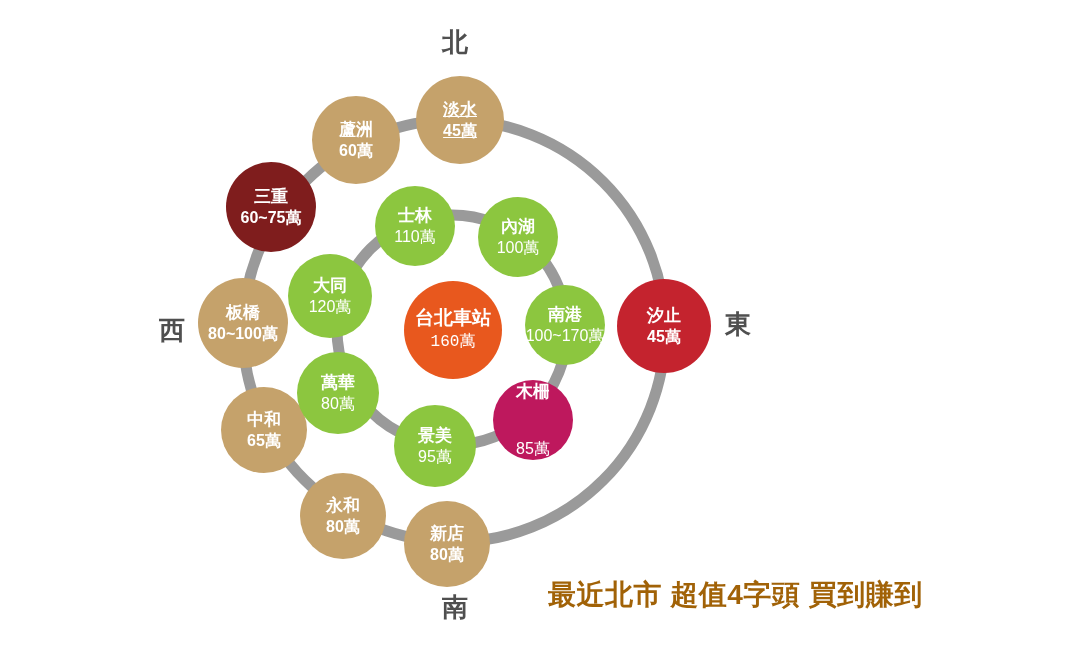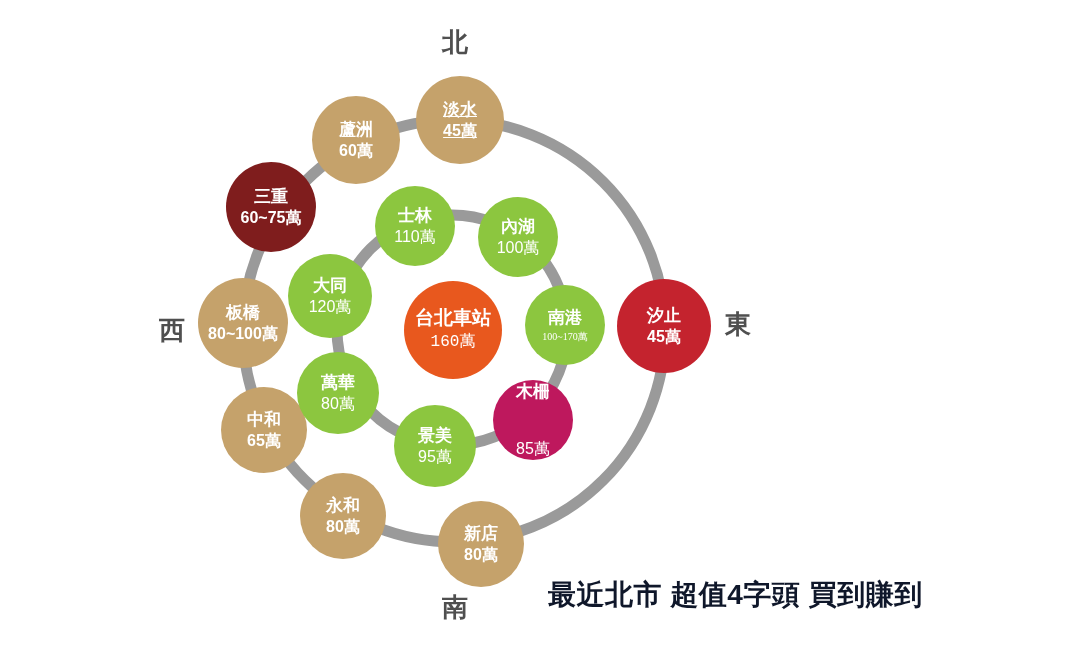--- a/index.html
+++ b/index.html
@@ -19,39 +19,39 @@
     align-items:center;
     justify-content:center;
     color:#ffffff;
     text-align:center;
     line-height:1.3;
     z-index:2;
   }
   .nname{font-weight:700;font-size:17px;white-space:nowrap;}
   .nvalue{font-weight:400;font-size:16px;white-space:nowrap;}
   .nvalue.boldv{font-weight:700;}
-  .nvalue.small{font-size:10px;font-family:Liberation Serif, serif;}
+  .nvalue.small{font-size:16px;}
   .node.center-node .nname{font-size:19px;}
   .node.center-node .nvalue{font-size:16px;font-weight:400;}
   .compass{
     position:absolute;
     transform:translate(-50%,-50%);
     font-size:26px;
     font-weight:700;
     color:#4F4F4F;
     z-index:3;
     white-space:nowrap;
   }
   .title{
     position:absolute;
     left:548px;
     top:576px;
     font-size:28px;
     font-weight:900;
-    color:#0f172a;
+    color:#a16207;
     letter-spacing:0.5px;
     z-index:3;
     white-space:nowrap;
   }
 </style>
 </head>
 <body>
 
 <div id="stage">
 
@@ -78,21 +78,21 @@
         <span class="nvalue boldv">80~100萬</span>
       </div>
       <div class="node" style="left: 221px; top: 387px; width: 86px; height: 86px; background: rgb(197, 162, 107);">
         <span class="nname">中和</span>
         <span class="nvalue boldv">65萬</span>
       </div>
       <div class="node" style="left: 300px; top: 473px; width: 86px; height: 86px; background: rgb(197, 162, 107);">
         <span class="nname">永和</span>
         <span class="nvalue boldv">80萬</span>
       </div>
-      <div class="node" style="left: 438px; top: 501px; width: 86px; height: 86px; background: rgb(197, 162, 107);">
+      <div class="node" style="left: 404px; top: 501px; width: 86px; height: 86px; background: rgb(197, 162, 107);">
         <span class="nname">新店</span>
         <span class="nvalue boldv">80萬</span>
       </div>
       <div class="node" style="left: 617px; top: 279px; width: 94px; height: 94px; background: rgb(196, 35, 46);">
         <span class="nname">汐止</span>
         <span class="nvalue boldv">45萬</span>
       </div>
       <div class="node" style="left: 375px; top: 186px; width: 80px; height: 80px; background: rgb(140, 198, 63); justify-content: center;">
         <span class="nname">士林</span>
         <span class="nvalue">110萬</span>

